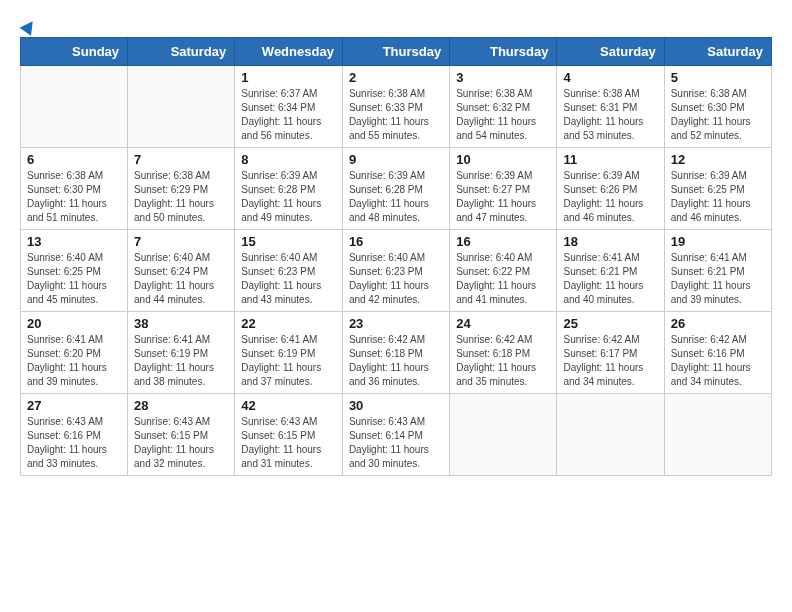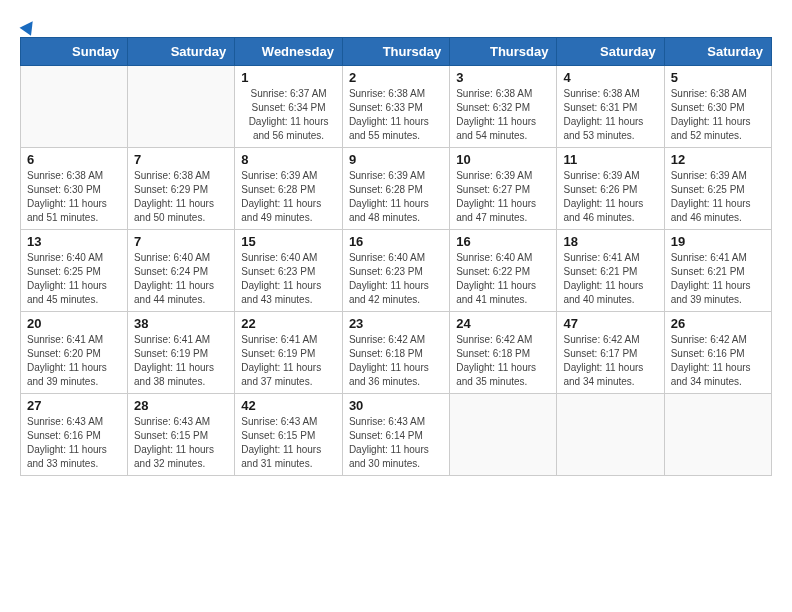--- a/index.html
+++ b/index.html
@@ -104,21 +104,21 @@
         <th>Saturday</th>
         <th>Saturday</th>
       </tr>
   </thead>
   <tbody id="calendar-body">
   <tr>
         <td class="empty"></td>
         <td class="empty"></td>
         <td>
           <span class="day-number">1</span>
-          <div class="cell-content" style="white-space: pre-line; text-align: center;">Sunrise: 6:37 AM
+          <div class="cell-content" style="white-space: pre-line;">Sunrise: 6:37 AM
 Sunset: 6:34 PM
 Daylight: 11 hours and 56 minutes.</div>
         </td>
         <td>
           <span class="day-number">2</span>
           <div class="cell-content" style="white-space: pre-line;">Sunrise: 6:38 AM
 Sunset: 6:33 PM
 Daylight: 11 hours and 55 minutes.</div>
         </td>
         <td>
@@ -253,21 +253,21 @@
 Sunset: 6:18 PM
 Daylight: 11 hours and 36 minutes.</div>
         </td>
         <td>
           <span class="day-number">24</span>
           <div class="cell-content" style="white-space: pre-line;">Sunrise: 6:42 AM
 Sunset: 6:18 PM
 Daylight: 11 hours and 35 minutes.</div>
         </td>
         <td>
-          <span class="day-number">47</span>
+          <span class="day-number">25</span>
           <div class="cell-content" style="white-space: pre-line;">Sunrise: 6:42 AM
 Sunset: 6:17 PM
 Daylight: 11 hours and 34 minutes.</div>
         </td>
         <td>
           <span class="day-number">26</span>
           <div class="cell-content" style="white-space: pre-line;">Sunrise: 6:42 AM
 Sunset: 6:16 PM
 Daylight: 11 hours and 34 minutes.</div>
         </td>

